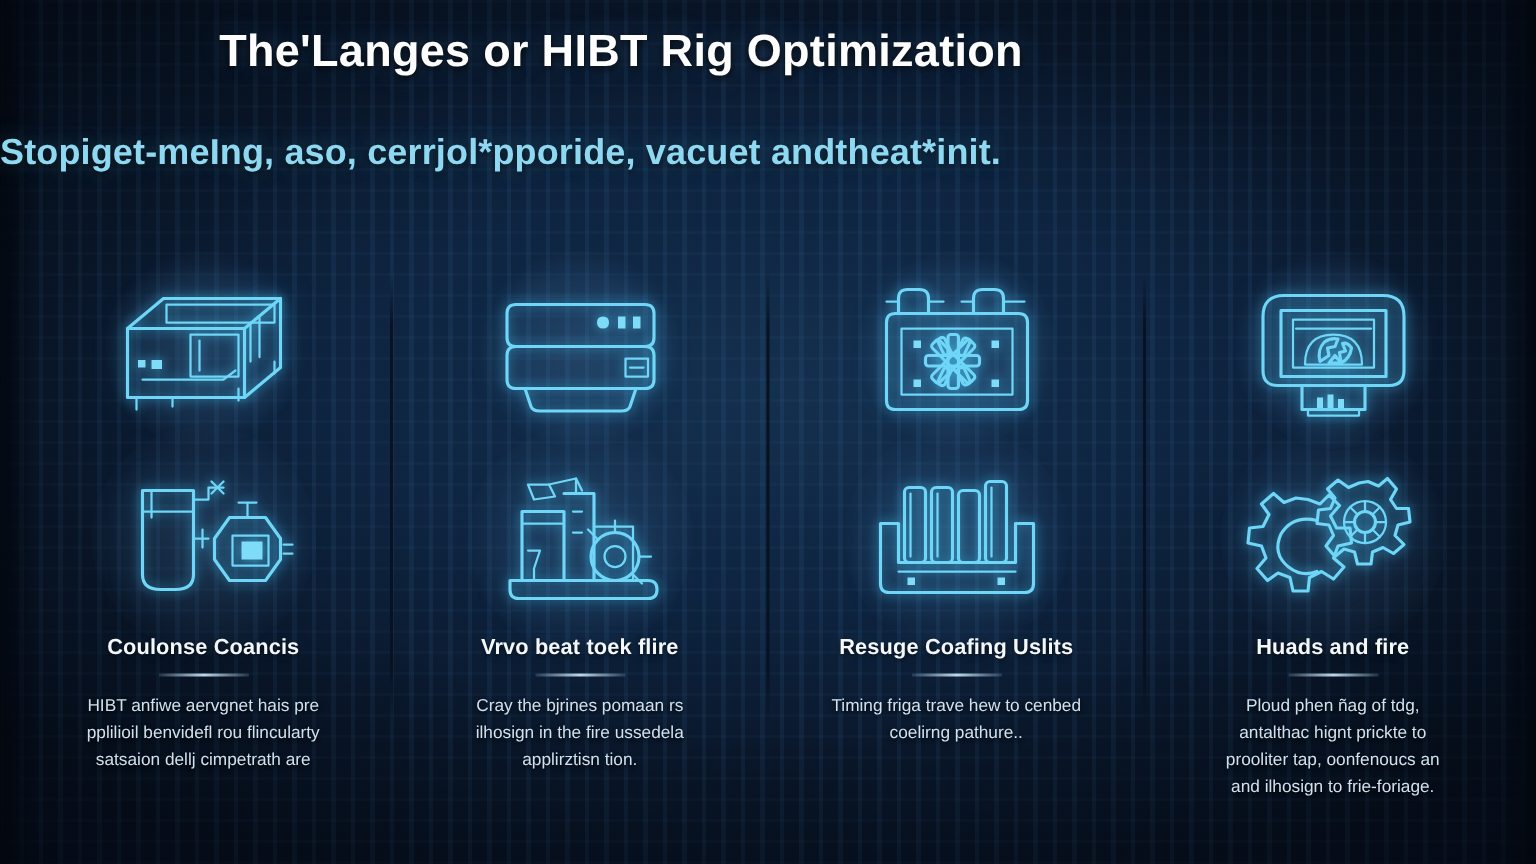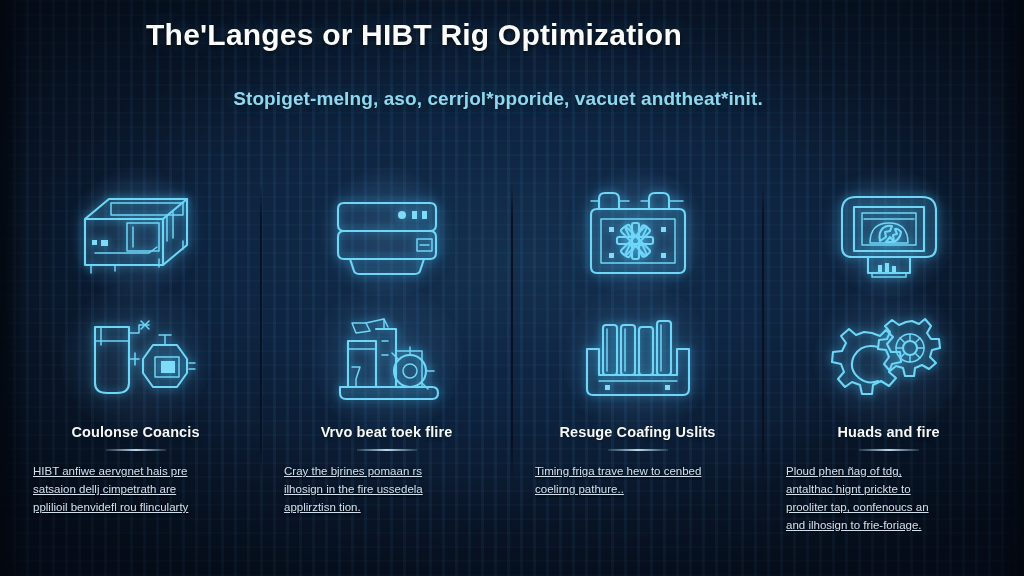--- a/index.html
+++ b/index.html
@@ -41,22 +41,22 @@
   .edgeR{right:0;background:linear-gradient(270deg, rgba(2,6,14,0.9), rgba(2,6,14,0));}
 
   
   #title{
     position:absolute;top:18px;left:0;width:828px;text-align:center;
     color:#fdfdfd;font-size:30px;font-weight:bold;letter-spacing:0.2px;
     text-shadow:0 2px 6px rgba(0,0,0,0.85), 0 0 18px rgba(120,190,255,0.25);
     z-index:6;
   }
   #subtitle{
-    position:absolute;top:88px;left:0;width:996px;text-align:center;
-    color:#8fd8f2;font-size:19px;font-weight:bold;letter-spacing:0.1px;
+    position:absolute;top:88px;left:0;width:996px;text-align:left;
+    color:#8fd8f2;font-size:24px;font-weight:bold;letter-spacing:0.1px;
     text-shadow:0 2px 7px rgba(0,0,0,0.8), 0 0 14px rgba(110,215,245,0.35);
     z-index:6;
   }
 
   
   #cols{
     position:absolute;top:168px;left:10px;width:1004px;height:400px;
     display:flex;z-index:5;
   }
   .col{
@@ -91,23 +91,22 @@
   .heading{
     margin-top:4px;color:#f4f8fb;font-size:14.5px;font-weight:bold;text-align:center;
     text-shadow:0 1px 4px rgba(0,0,0,0.9), 0 0 10px rgba(130,195,255,0.22);
     letter-spacing:0.1px;
   }
   .hr{
     width:60px;height:2px;margin:9px 0 11px 0;
     background:linear-gradient(90deg, rgba(170,215,245,0.15), rgba(205,232,250,0.92), rgba(170,215,245,0.15));
   }
   .body{
-    width:205px;text-align:left;color:#cfe0ee;font-size:11.5px;line-height:18px;
+    width:205px;text-align:center;color:#cfe0ee;font-size:11.5px;line-height:18px;
     text-shadow:0 1px 3px rgba(0,0,0,0.85);
-    text-decoration:underline;
   }
 </style>
 </head>
 <body>
 
 <div id="slide">
   <div class="stripes"></div>
   <div class="hstripes"></div>
 
   <div id="title">The'Langes or HIBT Rig Optimization</div>
@@ -149,22 +148,22 @@
           <rect x="86" y="50" width="14" height="12" class="fillc"></rect>
           <path d="M90 34 L90 24 M84 24 L96 24" class="thin"></path>
           <path d="M114 52 L120 52 M114 58 L120 58" class="thin"></path>
         </svg>
       </div>
 
       <div class="heading">Coulonse Coancis</div>
       <div class="hr"></div>
       <div class="body">
         <div>HIBT anfiwe aervgnet hais pre</div>
+        <div>pplilioil benvidefl rou flincularty</div>
         <div>satsaion dellj cimpetrath are</div>
-        <div>pplilioil benvidefl rou flincularty</div>
       </div>
     </div>
 
     <div class="col">
       <div class="divider" style="right:-1px;"></div>
 
       <div class="iconwrap top">
         <div class="glow"></div>
         <svg class="ico" width="122" height="96" viewBox="0 0 122 96">
           <path d="M12 24 Q12 18 18 18 L104 18 Q110 18 110 24 L110 40 Q110 46 104 46 L18 46 Q12 46 12 40 Z"></path>

